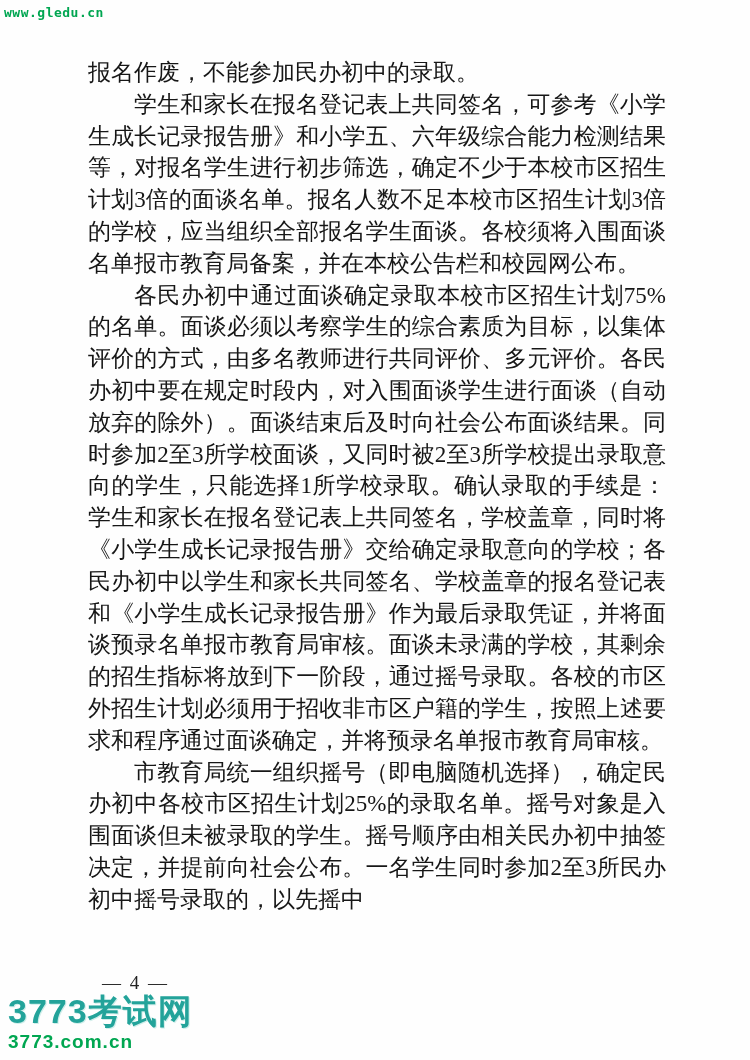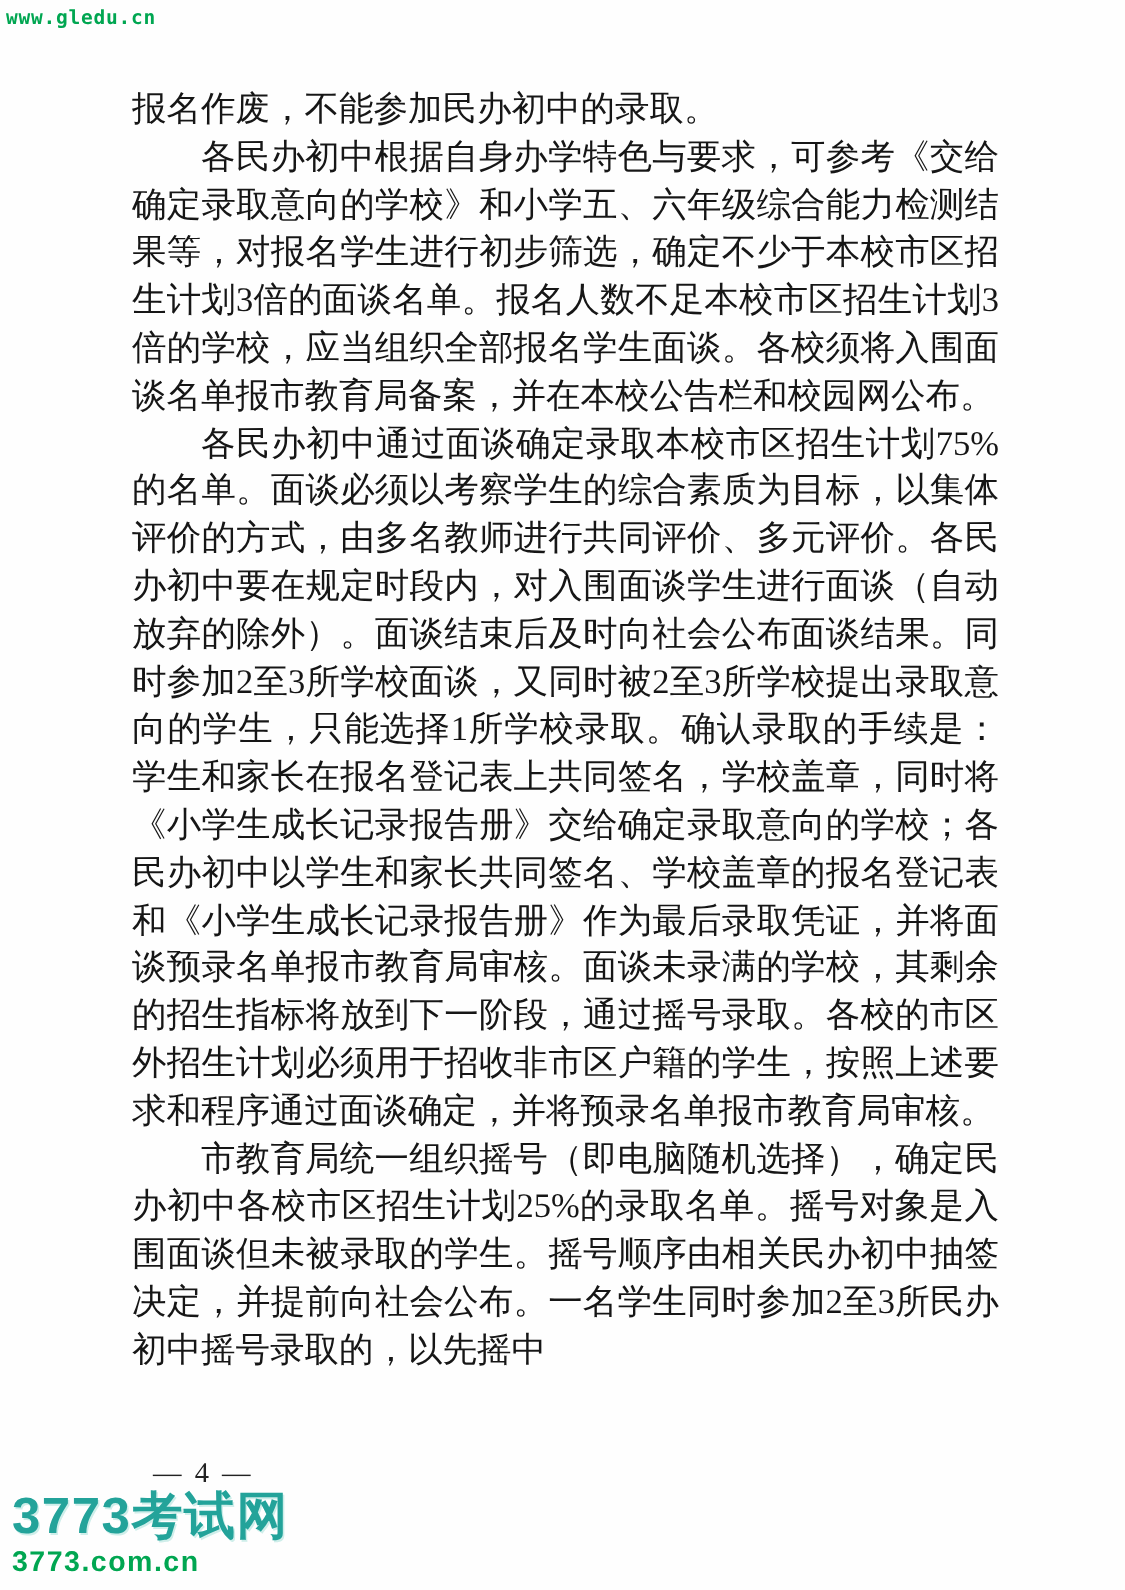--- a/index.html
+++ b/index.html
@@ -78,21 +78,21 @@
 </style>
 </head>
 <body>
 
 <div class="page">
 
   <div class="watermark-top">www.gledu.cn</div>
 
   <div class="content">
     <p class="noindent">报名作废，不能参加民办初中的录取。</p>
-    <p>各民办初中根据自身办学特色与要求，可参考《交给确定录取意向的学校》和小学五、六年级综合能力检测结果等，对报名学生进行初步筛选，确定不少于本校市区招生计划3倍的面谈名单。报名人数不足本校市区招生计划3倍的学校，应当组织全部报名学生面谈。各校须将入围面谈名单报市教育局备案，并在本校公告栏和校园网公布。</p>
+    <p>学生和家长在报名登记表上共同签名，可参考《小学生成长记录报告册》和小学五、六年级综合能力检测结果等，对报名学生进行初步筛选，确定不少于本校市区招生计划3倍的面谈名单。报名人数不足本校市区招生计划3倍的学校，应当组织全部报名学生面谈。各校须将入围面谈名单报市教育局备案，并在本校公告栏和校园网公布。</p>
     <p>各民办初中通过面谈确定录取本校市区招生计划75%的名单。面谈必须以考察学生的综合素质为目标，以集体评价的方式，由多名教师进行共同评价、多元评价。各民办初中要在规定时段内，对入围面谈学生进行面谈（自动放弃的除外）。面谈结束后及时向社会公布面谈结果。同时参加2至3所学校面谈，又同时被2至3所学校提出录取意向的学生，只能选择1所学校录取。确认录取的手续是：学生和家长在报名登记表上共同签名，学校盖章，同时将《小学生成长记录报告册》交给确定录取意向的学校；各民办初中以学生和家长共同签名、学校盖章的报名登记表和《小学生成长记录报告册》作为最后录取凭证，并将面谈预录名单报市教育局审核。面谈未录满的学校，其剩余的招生指标将放到下一阶段，通过摇号录取。各校的市区外招生计划必须用于招收非市区户籍的学生，按照上述要求和程序通过面谈确定，并将预录名单报市教育局审核。</p>
     <p>市教育局统一组织摇号（即电脑随机选择），确定民办初中各校市区招生计划25%的录取名单。摇号对象是入围面谈但未被录取的学生。摇号顺序由相关民办初中抽签决定，并提前向社会公布。一名学生同时参加2至3所民办初中摇号录取的，以先摇中</p>
   </div>
 
   <div class="page-number">— 4 —</div>
 
   <div class="watermark-bottom">
     <div class="wm-main">3773考试网</div>
     <div class="wm-sub">3773.com.cn</div>
   </div>

